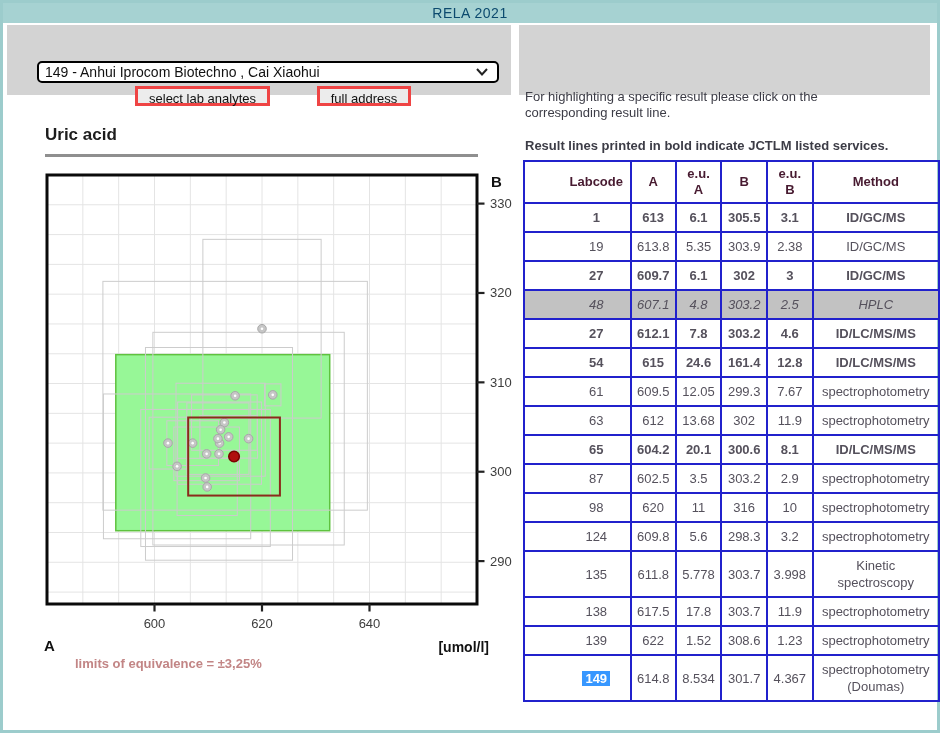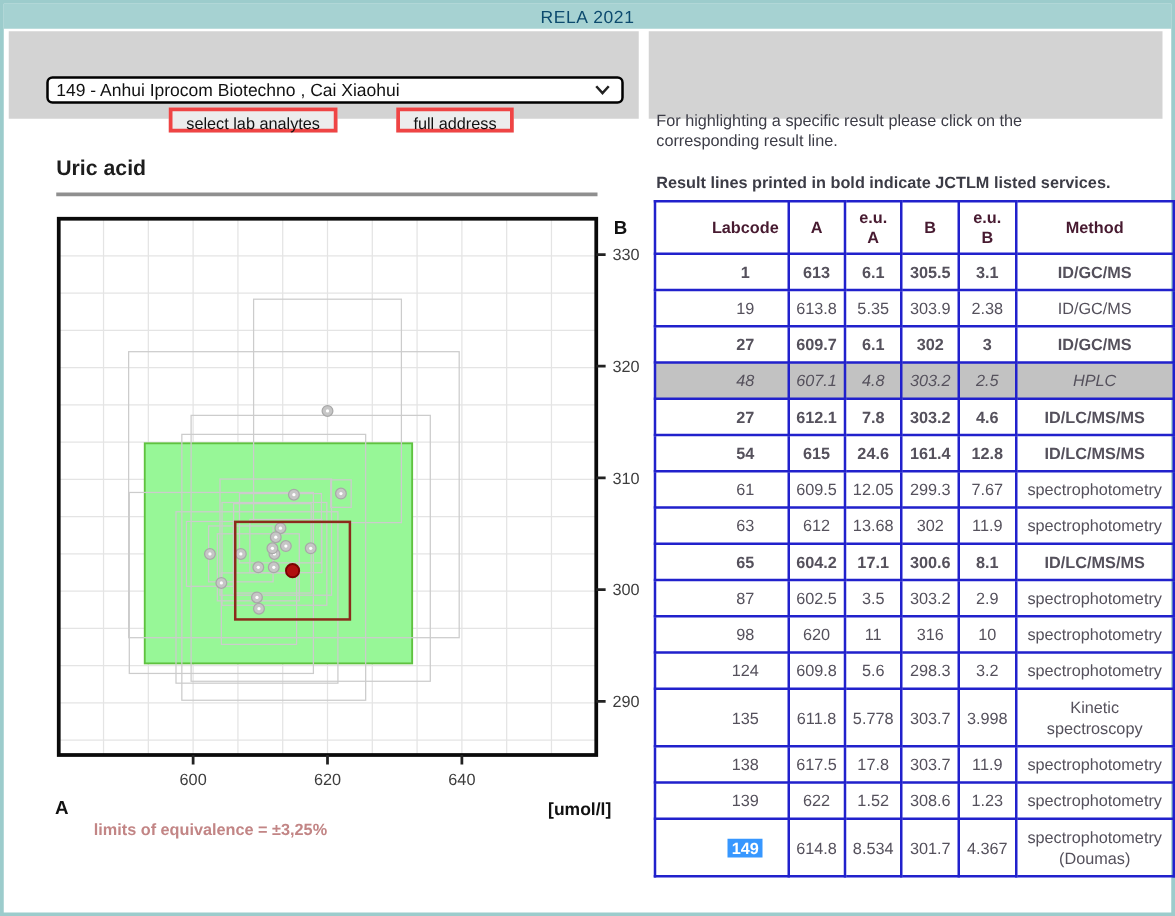--- a/index.html
+++ b/index.html
@@ -266,21 +266,21 @@
           <td>63</td>
           <td>612</td>
           <td>13.68</td>
           <td>302</td>
           <td>11.9</td>
           <td><span class="mwrap">spectrophotometry</span></td>
         </tr>
         <tr class="jctlm">
           <td>65</td>
           <td>604.2</td>
-          <td>17.1</td>
+          <td>20.1</td>
           <td>300.6</td>
           <td>8.1</td>
           <td><span class="mwrap">ID/LC/MS/MS</span></td>
         </tr>
         <tr>
           <td>87</td>
           <td>602.5</td>
           <td>3.5</td>
           <td>303.2</td>
           <td>2.9</td>

